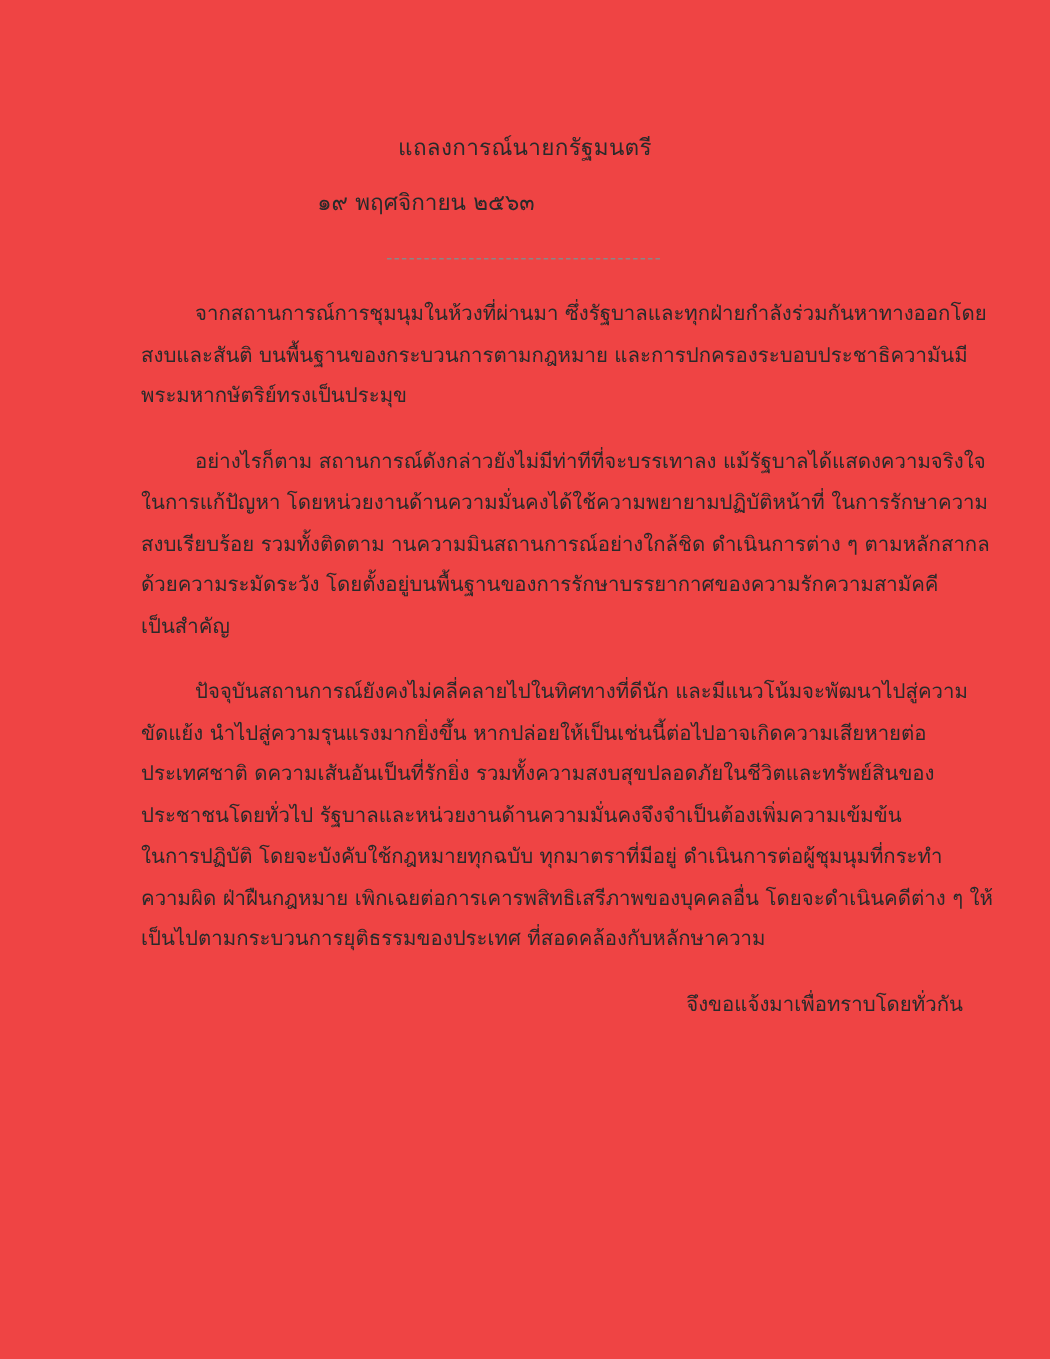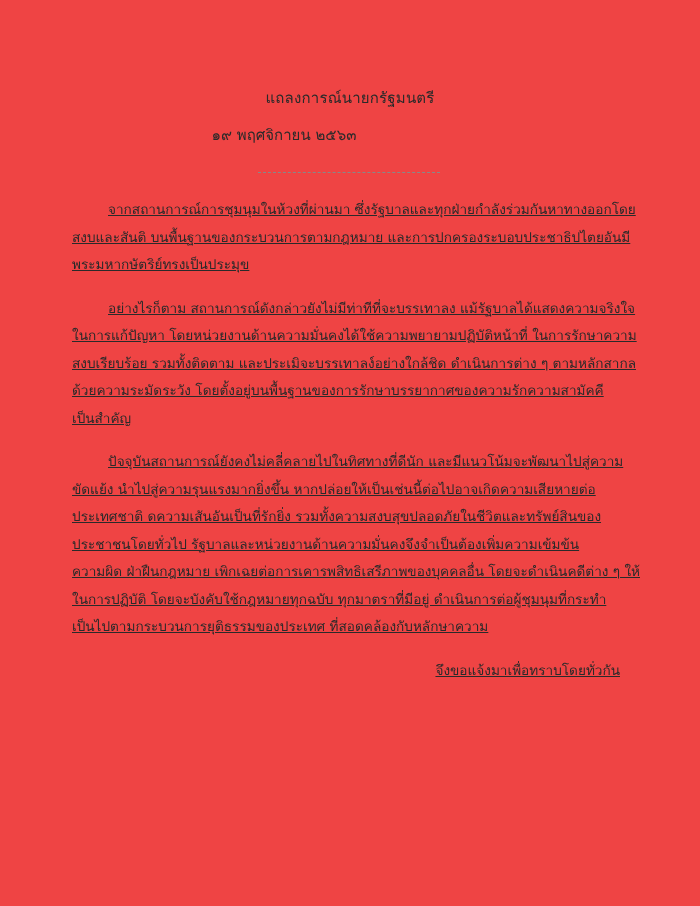--- a/index.html
+++ b/index.html
@@ -38,24 +38,23 @@
   }
   .divider {
     position: absolute;
     left: 258px;
     top: 172px;
     width: 182px;
     border-top: 1px dashed #888888;
   }
   .body {
     position: absolute;
-    left: 72px;
+    left: 94px;
     top: 196px;
     width: 548px;
-    text-decoration: underline;
   }
   .para {
     margin: 0 0 16px 0;
     font-size: 13.6px;
     line-height: 27.5px;
     text-align: justify;
     text-align-last: left;
   }
   .line {
     display: block;
@@ -80,38 +79,38 @@
   <div class="title">แถลงการณ์นายกรัฐมนตรี</div>
 
   <div class="date">๑๙ พฤศจิกายน ๒๕๖๓</div>
 
   <div class="divider"></div>
 
   <div class="body">
 
     <p class="para">
       <span class="line indent">จากสถานการณ์การชุมนุมในห้วงที่ผ่านมา ซึ่งรัฐบาลและทุกฝ่ายกำลังร่วมกันหาทางออกโดย</span>
-      <span class="line">สงบและสันติ บนพื้นฐานของกระบวนการตามกฎหมาย และการปกครองระบอบประชาธิปไตยอันมี</span>
+      <span class="line">สงบและสันติ บนพื้นฐานของกระบวนการตามกฎหมาย และการปกครองระบอบประชาธิความันมี</span>
       <span class="line">พระมหากษัตริย์ทรงเป็นประมุข</span>
     </p>
 
     <p class="para">
       <span class="line indent">อย่างไรก็ตาม สถานการณ์ดังกล่าวยังไม่มีท่าทีที่จะบรรเทาลง แม้รัฐบาลได้แสดงความจริงใจ</span>
       <span class="line">ในการแก้ปัญหา โดยหน่วยงานด้านความมั่นคงได้ใช้ความพยายามปฏิบัติหน้าที่ ในการรักษาความ</span>
-      <span class="line">สงบเรียบร้อย รวมทั้งติดตาม และประเมิจะบรรเทาลง์อย่างใกล้ชิด ดำเนินการต่าง ๆ ตามหลักสากล</span>
+      <span class="line">สงบเรียบร้อย รวมทั้งติดตาม านความมินสถานการณ์อย่างใกล้ชิด ดำเนินการต่าง ๆ ตามหลักสากล</span>
       <span class="line">ด้วยความระมัดระวัง  โดยตั้งอยู่บนพื้นฐานของการรักษาบรรยากาศของความรักความสามัคคี</span>
       <span class="line">เป็นสำคัญ</span>
     </p>
 
     <p class="para">
       <span class="line indent">ปัจจุบันสถานการณ์ยังคงไม่คลี่คลายไปในทิศทางที่ดีนัก และมีแนวโน้มจะพัฒนาไปสู่ความ</span>
       <span class="line">ขัดแย้ง นำไปสู่ความรุนแรงมากยิ่งขึ้น หากปล่อยให้เป็นเช่นนี้ต่อไปอาจเกิดความเสียหายต่อ</span>
       <span class="line">ประเทศชาติ ดความเสันอันเป็นที่รักยิ่ง รวมทั้งความสงบสุขปลอดภัยในชีวิตและทรัพย์สินของ</span>
       <span class="line">ประชาชนโดยทั่วไป  รัฐบาลและหน่วยงานด้านความมั่นคงจึงจำเป็นต้องเพิ่มความเข้มข้น</span>
+      <span class="line">ในการปฏิบัติ โดยจะบังคับใช้กฎหมายทุกฉบับ ทุกมาตราที่มีอยู่ ดำเนินการต่อผู้ชุมนุมที่กระทำ</span>
       <span class="line">ความผิด ฝ่าฝืนกฎหมาย เพิกเฉยต่อการเคารพสิทธิเสรีภาพของบุคคลอื่น โดยจะดำเนินคดีต่าง ๆ ให้</span>
-      <span class="line">ในการปฏิบัติ โดยจะบังคับใช้กฎหมายทุกฉบับ ทุกมาตราที่มีอยู่ ดำเนินการต่อผู้ชุมนุมที่กระทำ</span>
       <span class="line">เป็นไปตามกระบวนการยุติธรรมของประเทศ ที่สอดคล้องกับหลักษาความ</span>
     </p>
 
     <div class="closing">จึงขอแจ้งมาเพื่อทราบโดยทั่วกัน</div>
 
   </div>
 </div>
 
 </body></html>

